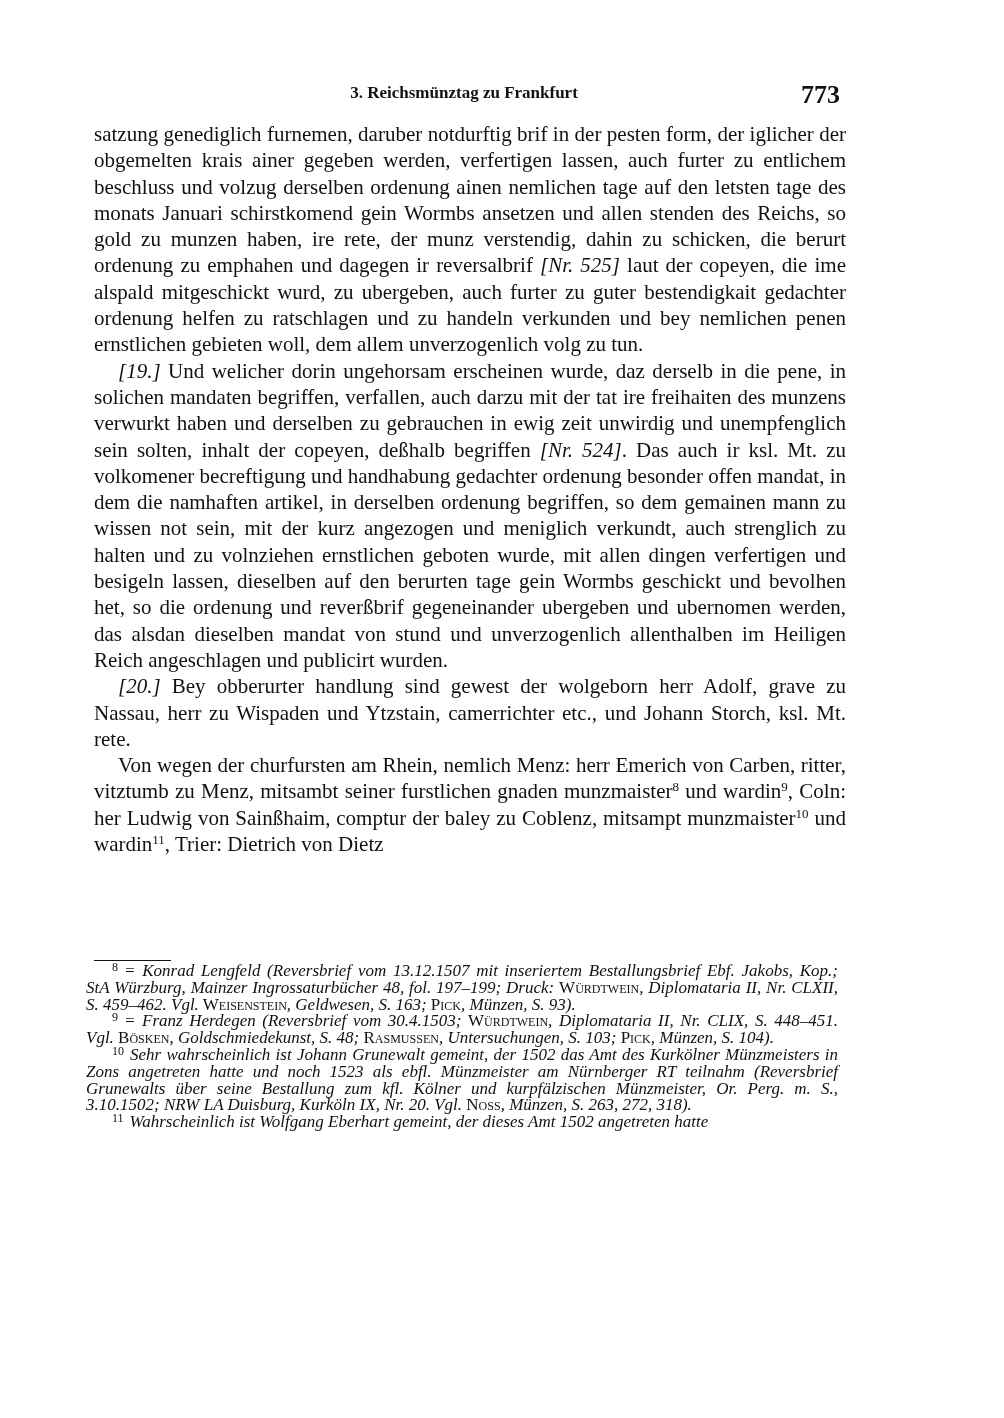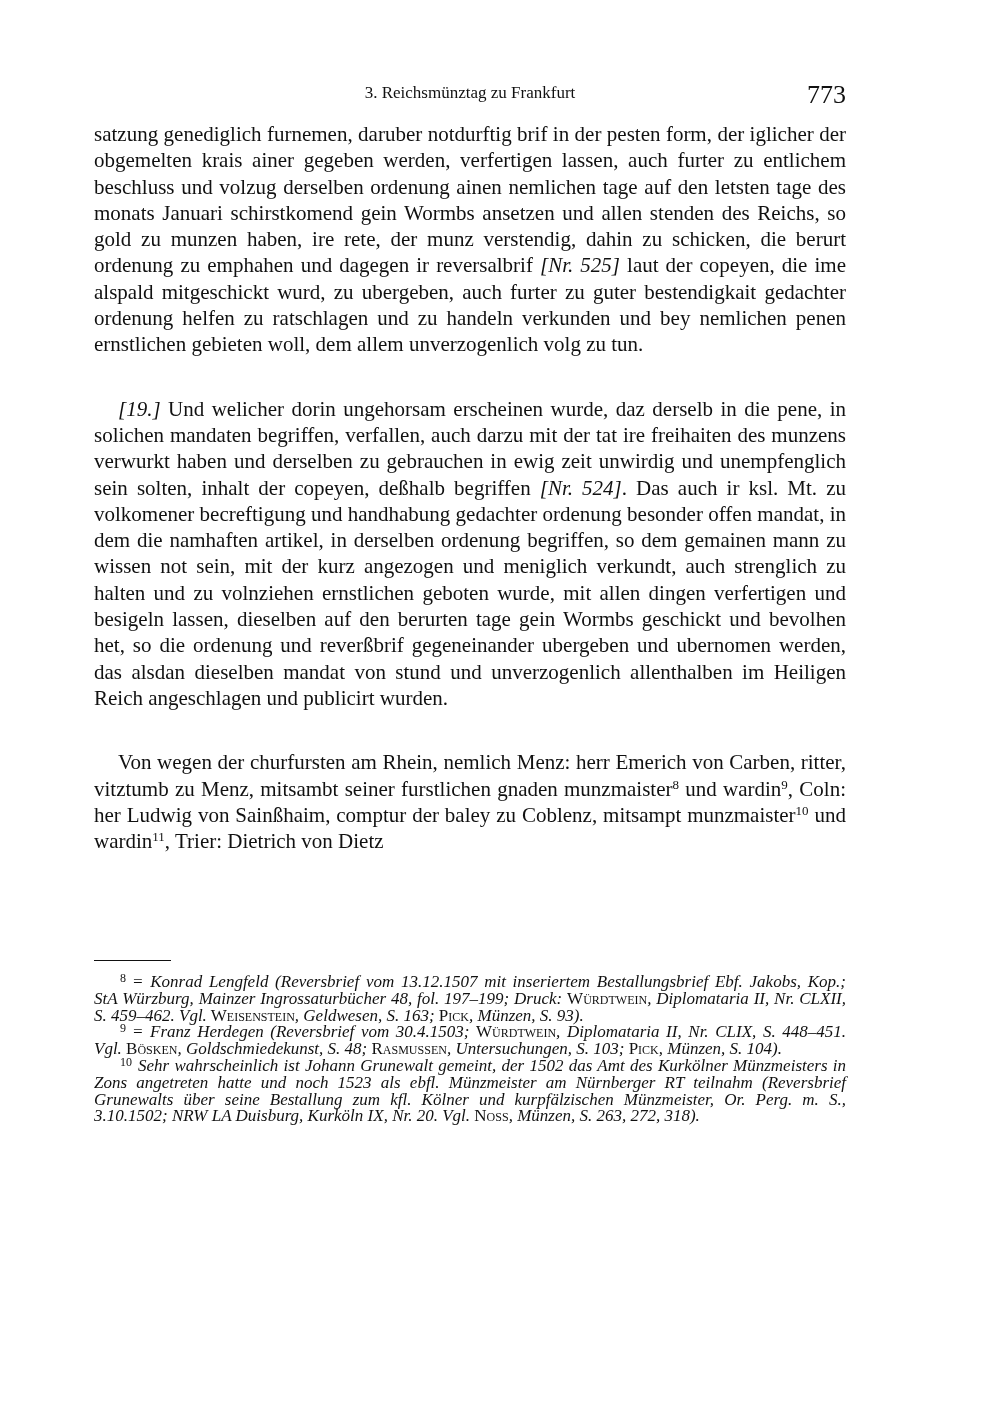--- a/index.html
+++ b/index.html
@@ -1,47 +1,49 @@
 <!DOCTYPE html>
 <html><head>
 <meta charset="utf-8">
 <style>
   html, body { margin: 0; padding: 0; background: #ffffff; }
   body { width: 1004px; height: 1418px; position: relative; overflow: hidden;
          font-family: "Liberation Serif", "DejaVu Serif", serif; color: #111; }
-  .header { position: absolute; top: 80px; left: 94px; width: 752px; height: 26px; }
+  .header { position: absolute; top: 80px; left: 88px; width: 752px; height: 26px; font-weight: bold; }
   .running-title { position: absolute; left: 0; right: 0; text-align: center; font-size: 17px; top: 3px; }
   .page-number { position: absolute; right: 0; top: 0; font-size: 26px; }
   .body-text { position: absolute; top: 121px; left: 94px; width: 752px;
                font-size: 21px; line-height: 26.3px; text-align: justify; hyphens: manual; }
   .body-text p { margin: 0; }
-  .body-text p.indent { text-indent: 24px; margin-top: 38px; }
+  .body-text p.indent { text-indent: 24px; }
   .body-text p.first { text-indent: 0; }
   em, i { }
   sup { font-size: 13px; line-height: 0; vertical-align: 7px; }
   .fn-rule { position: absolute; top: 960px; left: 94px; width: 77px; border-top: 1px solid #111; }
-  .footnotes { position: absolute; top: 963px; left: 94px; width: 752px;
-               font-size: 17px; line-height: 16.8px; text-align: justify; font-style: italic; margin-top: 11px; }
+  .footnotes { position: absolute; top: 963px; left: 86px; width: 752px;
+               font-size: 17px; line-height: 16.8px; text-align: justify; font-style: italic; }
   .footnotes p { margin: 0; text-indent: 26px; }
   .fn-num { font-style: normal; font-size: 12px; vertical-align: 5px; line-height: 0; margin-right: 6px; }
   .sc { font-style: normal; font-variant: small-caps; }
 </style>
 </head>
 <body>
 
 <div class="header">
   <div class="running-title">3. Reichsmünztag zu Frankfurt</div>
   <div class="page-number">773</div>
 </div>
 
 <div class="body-text">
   <p class="first"><span>satzung genediglich furnemen, daruber notdurftig brif in der pesten form, der iglicher der obgemelten krais ainer gegeben werden, verfertigen lassen, auch furter zu entlichem beschluss und volzug derselben ordenung ainen nemlichen tage auf den letsten tage des monats Januari schirstkomend gein Wormbs anset­zen und allen stenden des Reichs, so gold zu munzen haben, ire rete, der munz verstendig, dahin zu schicken, die berurt ordenung zu emphahen und dagegen ir reversalbrif</span> <em>[Nr. 525]</em><span> laut der copeyen, die ime alspald mitgeschickt wurd, zu ubergeben, auch furter zu guter bestendigkait gedachter ordenung helfen zu ratschlagen und zu handeln verkunden und bey nemlichen penen ernstlichen gebieten woll, dem allem unverzogenlich volg zu tun.</span></p>
   <p class="indent"><em>[19.]</em><span> Und welicher dorin ungehorsam erscheinen wurde, daz derselb in die pene, in solichen mandaten begriffen, verfallen, auch darzu mit der tat ire frei­haiten des munzens verwurkt haben und derselben zu gebrauchen in ewig zeit unwirdig und unempfenglich sein solten, inhalt der copeyen, deßhalb begriffen </span><em>[Nr. 524]</em><span>. Das auch ir ksl. Mt. zu volkomener becreftigung und handhabung gedachter ordenung besonder offen mandat, in dem die namhaften artikel, in derselben ordenung begriffen, so dem gemainen mann zu wissen not sein, mit der kurz angezogen und meniglich verkundt, auch strenglich zu halten und zu volnziehen ernstlichen geboten wurde, mit allen dingen verfertigen und besigeln lassen, dieselben auf den berurten tage gein Wormbs geschickt und bevolhen het, so die ordenung und reverßbrif gegeneinander ubergeben und ubernomen werden, das alsdan dieselben mandat von stund und unverzogenlich allenthalben im Heiligen Reich angeschlagen und publicirt wurden.</span></p>
+  <p class="indent"><em>[20.]</em><span> Bey obberurter handlung sind gewest der wolgeborn herr Adolf, grave zu Nassau, herr zu Wispaden und Ytzstain, camerrichter etc., und Johann Storch, ksl. Mt. rete.</span></p>
   <p class="indent"><span>Von wegen der churfursten am Rhein, nemlich Menz: herr Emerich von Carben, ritter, vitztumb zu Menz, mitsambt seiner furstlichen gnaden munz­maister</span><sup>8</sup><span> und wardin</span><sup>9</sup><span>, Coln: her Ludwig von Sainßhaim, comptur der baley zu Coblenz, mitsampt munzmaister</span><sup>10</sup><span> und wardin</span><sup>11</sup><span>, Trier: Dietrich von Dietz</span></p>
 </div>
 
 <div class="fn-rule"></div>
 
 <div class="footnotes">
   <p><span class="fn-num">8</span><span>= Konrad Lengfeld (Reversbrief vom 13.12.1507 mit inseriertem Bestallungsbrief Ebf. Jakobs, Kop.; StA Würzburg, Mainzer Ingrossaturbücher 48, fol. 197–199; Druck: </span><span class="sc">Würdtwein</span><span>, Diplomataria II, Nr. CLXII, S. 459–462. </span><span>Vgl.</span><span class="sc"> Weisenstein</span><span>, Geldwesen, S. 163; </span><span class="sc">Pick</span><span>, Münzen, S. 93).</span></p>
   <p><span class="fn-num">9</span><span>= Franz Herdegen (Reversbrief vom 30.4.1503; </span><span class="sc">Würdtwein</span><span>, Diplomataria II, Nr. CLIX, S. 448–451. </span><span>Vgl.</span><span class="sc"> Bösken</span><span>, Goldschmiedekunst, S. 48; </span><span class="sc">Rasmussen</span><span>, Untersuchun­gen, S. 103; </span><span class="sc">Pick</span><span>, Münzen, S. 104).</span></p>
   <p><span class="fn-num">10</span><span>Sehr wahrscheinlich ist Johann Grunewalt gemeint, der 1502 das Amt des Kurkölner Münzmeisters in Zons angetreten hatte und noch 1523 als ebfl. Münzmeister am Nürn­berger RT teilnahm (Reversbrief Grunewalts über seine Bestallung zum kfl. Kölner und kurpfälzischen Münzmeister, Or. Perg. m. S., 3.10.1502; NRW LA Duisburg, Kurköln IX, Nr. 20. </span><span>Vgl.</span><span class="sc"> Noss</span><span>, Münzen, S. 263, 272, 318).</span></p>
+  <p><span class="fn-num">11</span><span>Wahrscheinlich ist Wolfgang Eberhart gemeint, der dieses Amt 1502 angetreten hatte</span></p>
 </div>
 
 </body></html>

